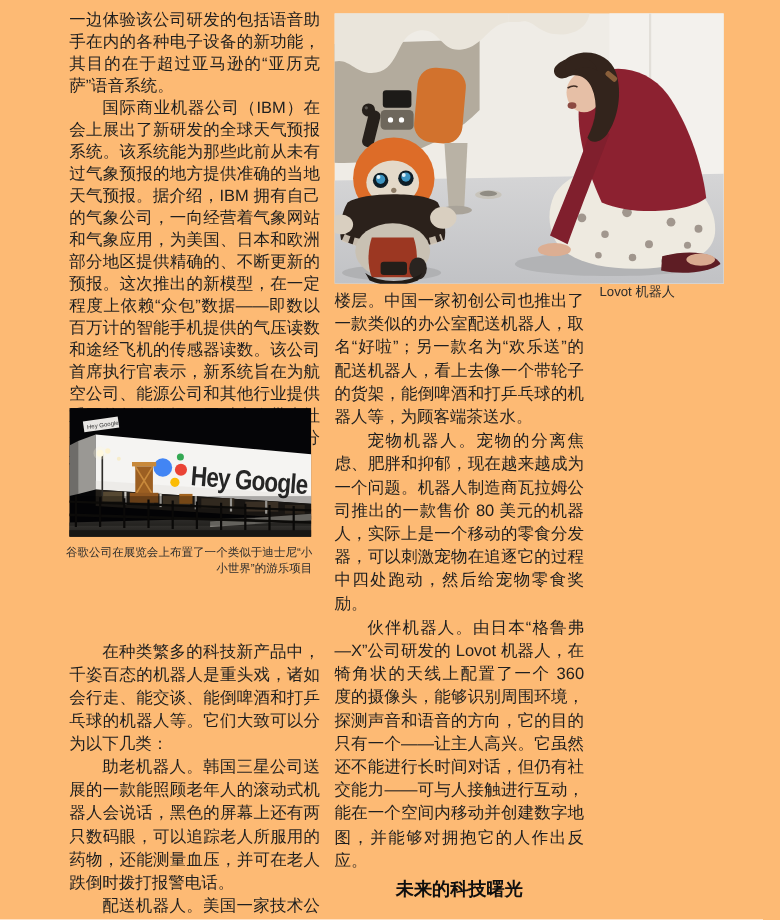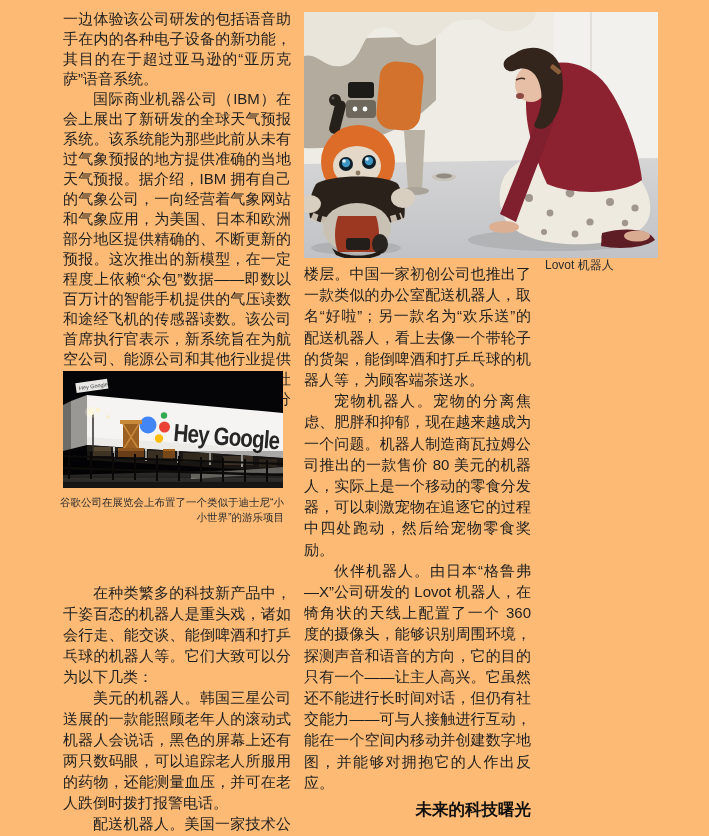--- a/index.html
+++ b/index.html
@@ -11,21 +11,21 @@
   .col p{margin:0;}
   p.ind{text-indent:2em;}
   #lc-top{left:63px;top:9px;width:228px;font-size:15px;line-height:20px;}
   #google-fig{position:absolute;left:63px;top:371px;width:220px;height:117px;}
   #google-cap{position:absolute;left:58px;top:495px;width:226px;font-size:10.5px;line-height:15px;color:#2d2d2d;text-align:right;}
   #lc-head{position:absolute;left:63px;top:541px;font-size:16.5px;font-weight:bold;color:#0f0f0f;}
   #lc-bottom{left:63px;top:582px;width:228px;font-size:15px;line-height:21px;}
   #lovot-fig{position:absolute;left:304px;top:12px;width:354px;height:246px;}
   #lovot-cap{position:absolute;left:545px;top:257px;font-size:12px;color:#2d2d2d;}
   #rc{left:304px;top:263px;width:227px;font-size:15px;line-height:21.2px;}
-  #rc h2{font-size:16.5px;font-weight:bold;color:#0f0f0f;line-height:22px;margin:5px 0 16px 0;text-align:right;}
+  #rc h2{font-size:16.5px;font-weight:bold;color:#0f0f0f;line-height:22px;margin:5px 0 16px 0;text-align:center;}
   figure{margin:0;}
   svg{display:block;}
 </style>
 </head>
 <body>
 
 <div class="page">
 
   <div class="col" id="lc-top">
     <p>一边体验该公司研发的包括语音助手在内的各种电子设备的新功能，其目的在于超过亚马逊的“亚历克萨”语音系统。</p>
@@ -116,21 +116,21 @@
       </g>
       <rect x="0" y="111" width="220" height="6" fill="#171614"></rect>
     </svg>
   </figure>
 
   <div id="google-cap">谷歌公司在展览会上布置了一个类似于迪士尼“小小世界”的游乐项目</div>
 
 
   <div class="col" id="lc-bottom">
     <p class="ind">在种类繁多的科技新产品中，千姿百态的机器人是重头戏，诸如会行走、能交谈、能倒啤酒和打乒乓球的机器人等。它们大致可以分为以下几类：</p>
-    <p class="ind">美元的机器人。韩国三星公司送展的一款能照顾老年人的滚动式机器人会说话，黑色的屏幕上还有两只数码眼，可以追踪老人所服用的药物，还能测量血压，并可在老人跌倒时拨打报警电话。</p>
+    <p class="ind">助老机器人。韩国三星公司送展的一款能照顾老年人的滚动式机器人会说话，黑色的屏幕上还有两只数码眼，可以追踪老人所服用的药物，还能测量血压，并可在老人跌倒时拨打报警电话。</p>
     <p class="ind">配送机器人。美国一家技术公司推出了一款名为“路萌配送”的机器人，能避开障碍物，登上电梯，把文件送到另一个</p>
   </div>
 
   <figure id="lovot-fig">
     <svg viewBox="0 0 354 246" width="354" height="246">
       <defs>
         <linearGradient id="fl" x1="0" y1="0" x2="0" y2="1">
           <stop offset="0" stop-color="#d5d5d6"></stop>
             <stop offset="1" stop-color="#c1c2c5"></stop>
         </linearGradient>

